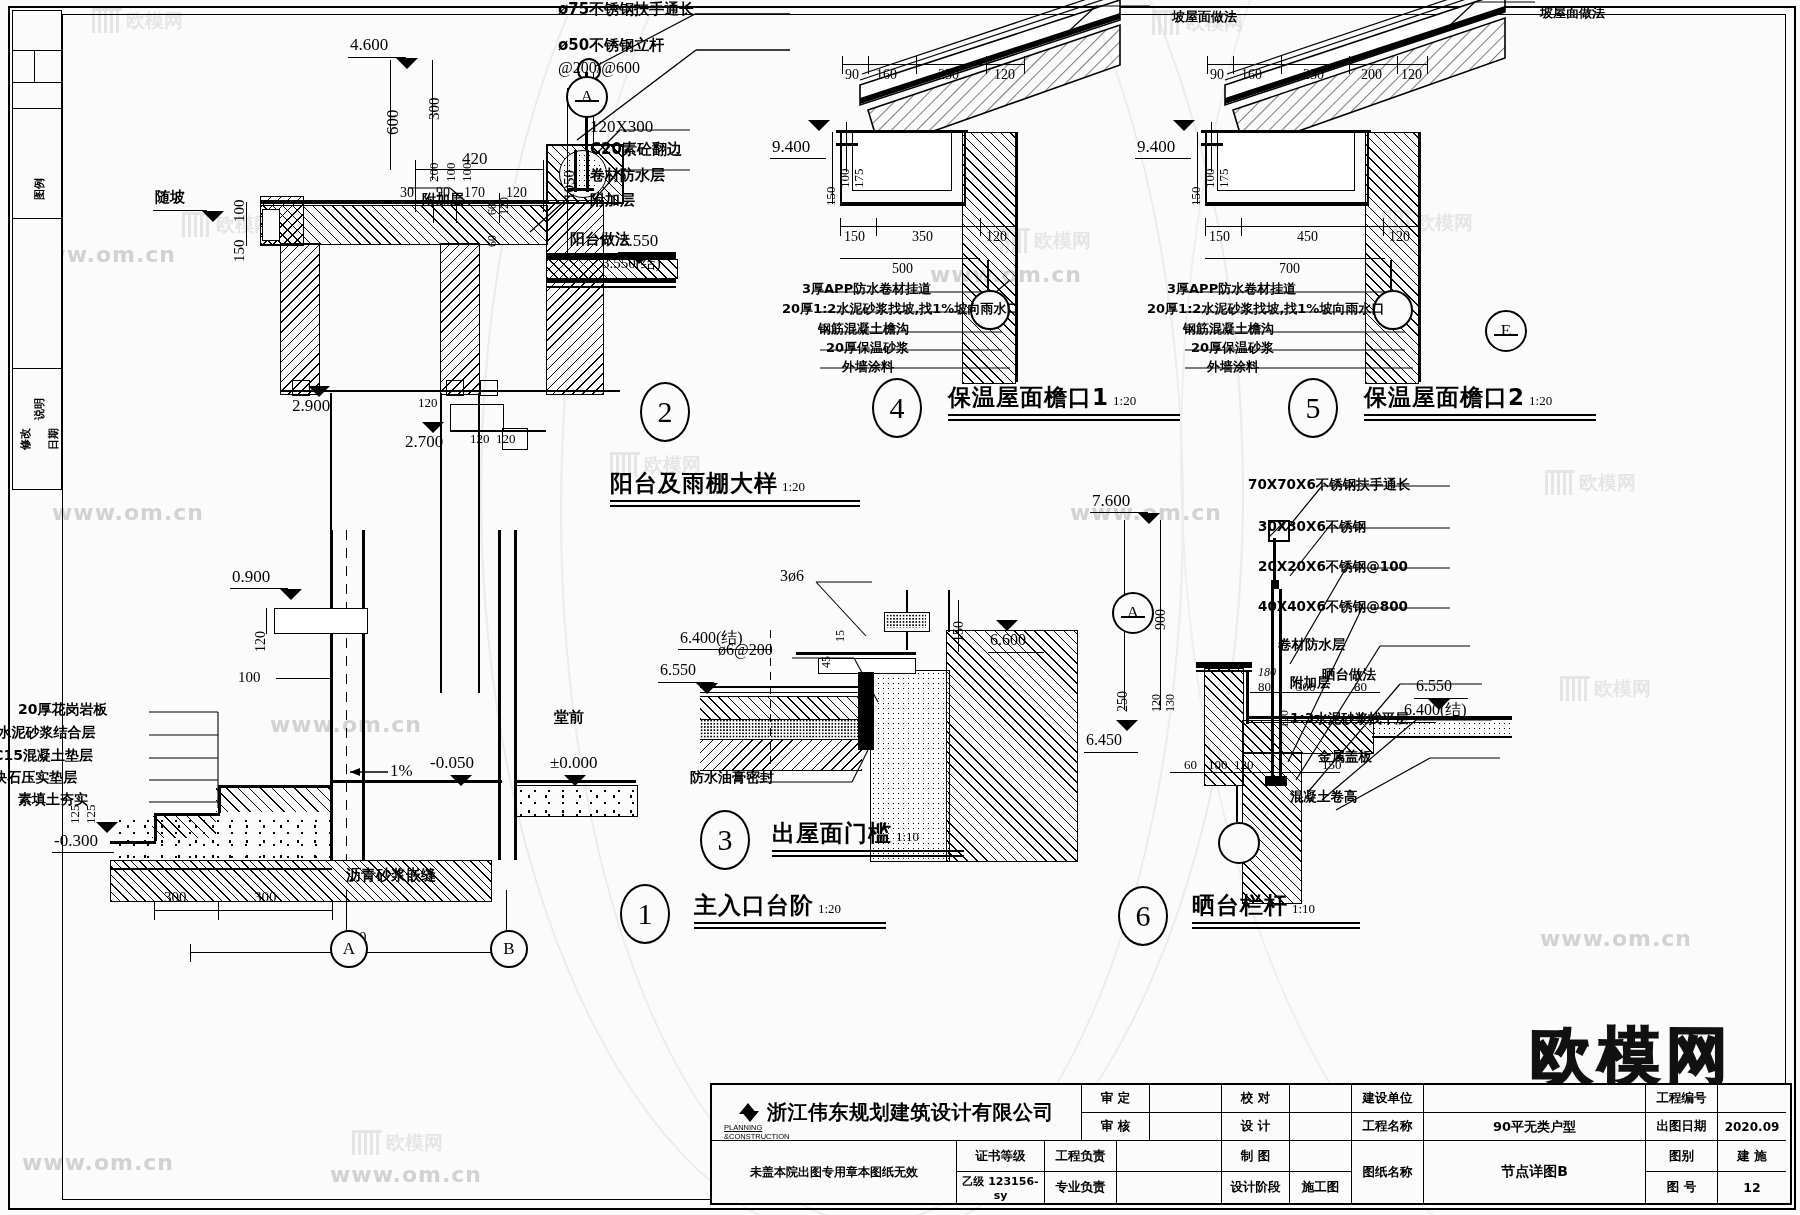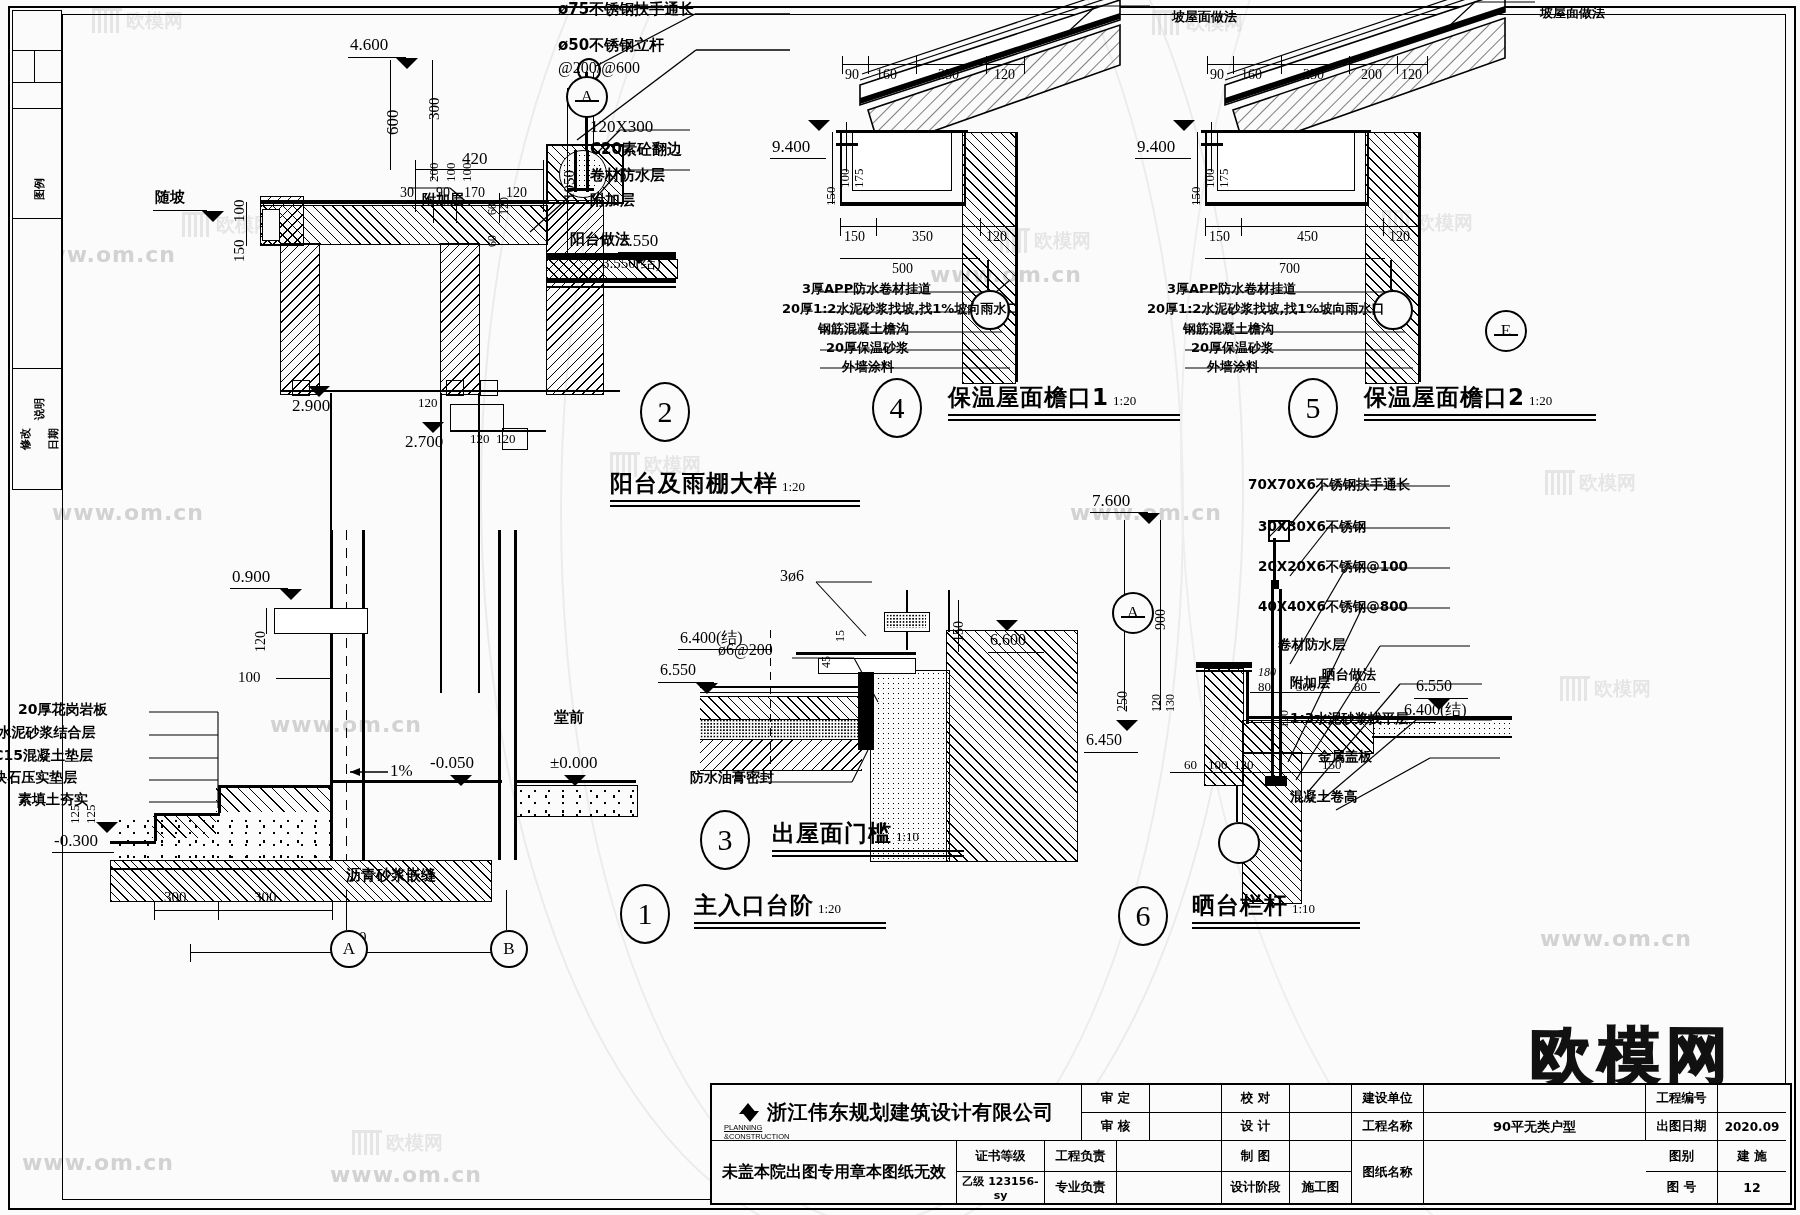--- a/index.html
+++ b/index.html
@@ -764,21 +764,21 @@
       <span style="display:inline-block;width:0;height:0;border-left:9px solid transparent;border-right:9px solid transparent;border-bottom:11px solid #000;margin-right:2px;position:relative;top:-4px;"></span>
       <span style="display:inline-block;width:0;height:0;border-left:9px solid transparent;border-right:9px solid transparent;border-top:11px solid #000;margin-right:8px;position:relative;top:4px;margin-left:-18px;"></span>
       <span class="cnb" style="font-size:20px;letter-spacing:0.5px;">浙江伟东规划建筑设计有限公司</span>
     </div>
     <div class="abs" style="left:12px;top:38px;font-size:7.5px;line-height:9px;font-family:'Liberation Sans',sans-serif;text-decoration:underline;">
       <div>PLANNING</div>
       <div>&amp;CONSTRUCTION</div>
     </div>
 
     <div class="c nb bb" style="left:0;top:56px;width:245px;height:62px;border-right:1px solid #000;">
-      <span style="font-size:16px;">未盖本院出图专用章本图纸无效</span>
+      <span style="font-size:12px;">未盖本院出图专用章本图纸无效</span>
     </div>
 
     <div class="c" style="left:245px;top:56px;width:88px;height:31px;">
       <span>证书等级</span>
     </div>
     <div class="c bb" style="left:245px;top:87px;width:88px;height:31px;">
       <span style="font-size:11px;">乙级 123156-sy</span>
     </div>
 
     <div class="c" style="left:370px;top:0;width:68px;height:28px;">
@@ -839,20 +839,23 @@
       </div>
     <div class="c" style="left:640px;top:28px;width:72px;height:28px;">
       <span>工程名称</span>
       </div>
     <div class="c" style="left:712px;top:28px;width:222px;height:28px;">
       <span style="font-size:13px;">90平无类户型</span>
       </div>
     <div class="c bb" style="left:640px;top:56px;width:72px;height:62px;">
       <span>图纸名称</span>
       </div>
+    <div class="c bb" style="left:712px;top:56px;width:222px;height:62px;">
+      <span style="font-size:14px;">节点详图B</span>
+      </div>
 
     <div class="c" style="left:934px;top:0;width:72px;height:28px;">
       <span>工程编号</span>
       </div>
     <div class="c nb" style="left:1006px;top:0;width:68px;height:28px;">
       <span></span>
       </div>
     <div class="c" style="left:934px;top:28px;width:72px;height:28px;">
       <span>出图日期</span>
       </div>

